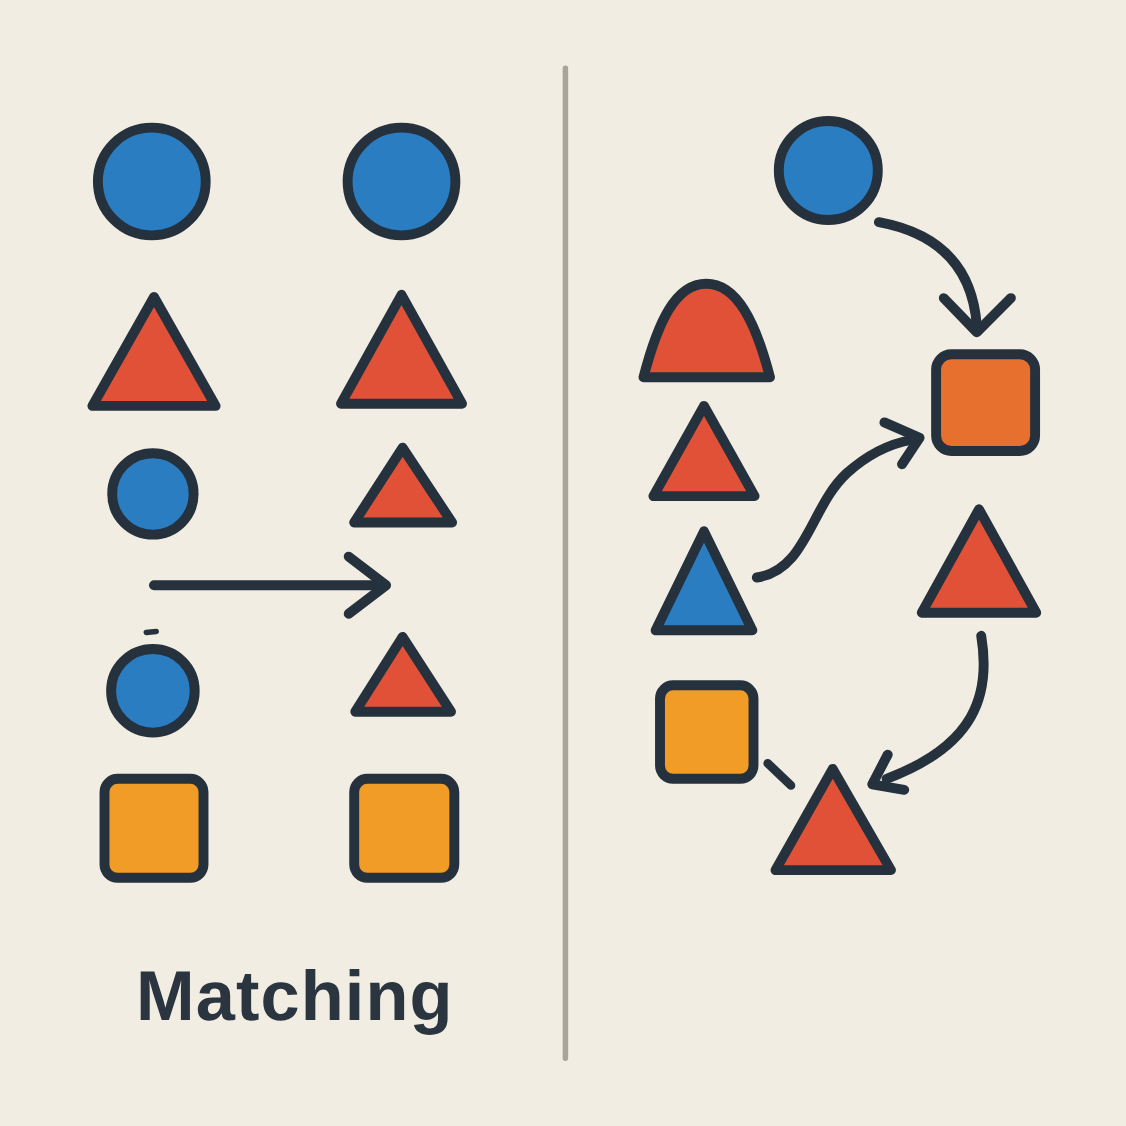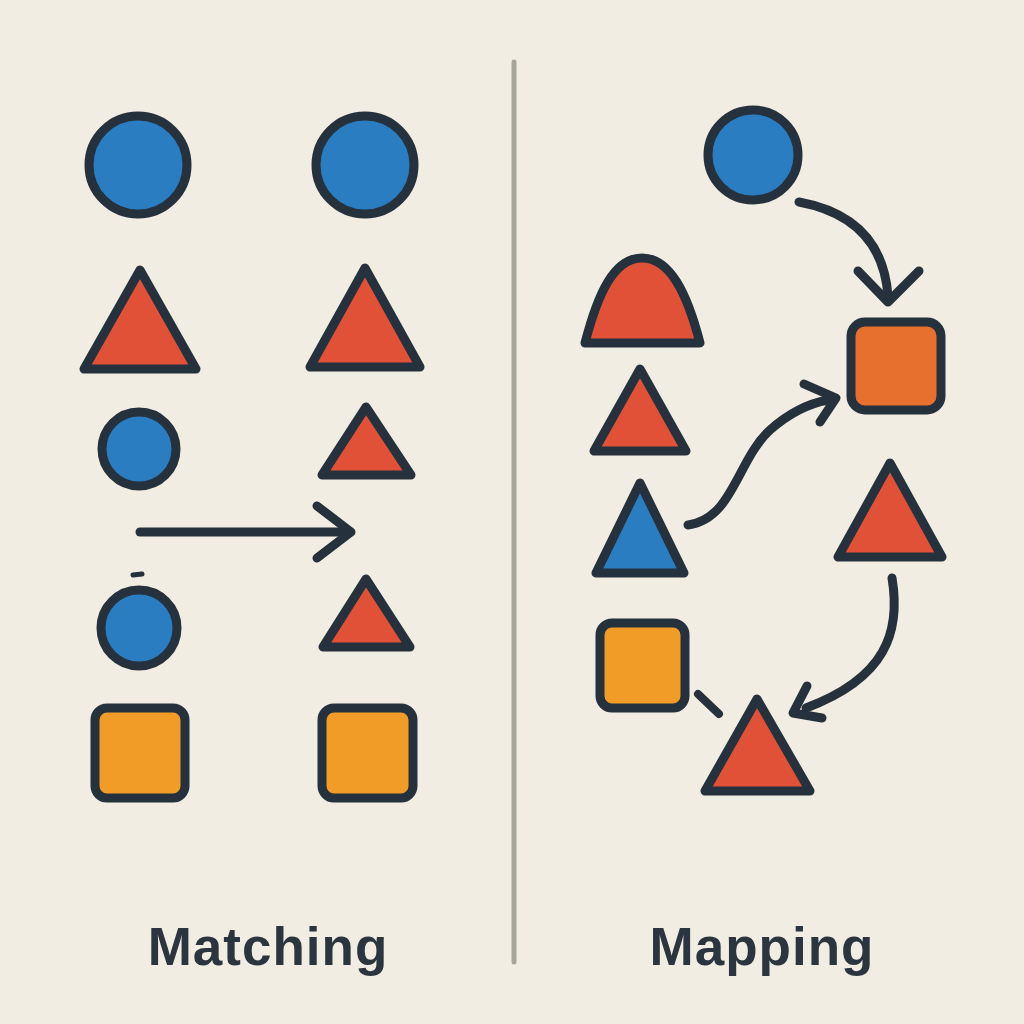--- a/index.html
+++ b/index.html
@@ -10,25 +10,24 @@
     overflow:hidden;
   }
   .canvas{position:relative;width:1024px;height:1024px;}
   svg{position:absolute;left:0;top:0;}
   .label{
     position:absolute;
     top:868px;
     width:512px;
     text-align:center;
     font-weight:bold;
-    font-size:53px;
+    font-size:64px;
     letter-spacing:1px;
     color:#2A353F;
     user-select:none;
-    margin-top:48px;
   }
   .label.left{left:12px;}
   .label.right{left:506px;}
 </style>
 </head>
 <body>
 
 <div class="canvas">
   <svg width="1024" height="1024" viewBox="0 0 1024 1024" xmlns="http://www.w3.org/2000/svg">
       <line x1="514" y1="62" x2="514" y2="962" stroke="#A5A59B" stroke-width="5" stroke-linecap="round"></line>
@@ -55,14 +54,13 @@
       <path d="M133,575 L142,574" fill="none" stroke="#25313C" stroke-width="5" stroke-linecap="round" stroke-linejoin="round"></path>
       <path d="M799,202 C853,212 884,242 888,296" fill="none" stroke="#25313C" stroke-width="9" stroke-linecap="round" stroke-linejoin="round"></path>
       <path d="M858,271 L888,302 L919,271" fill="none" stroke="#25313C" stroke-width="9" stroke-linecap="round" stroke-linejoin="round"></path>
       <path d="M688,525 C733,519 737,460 770,430 C788,414 806,404 828,400" fill="none" stroke="#25313C" stroke-width="9" stroke-linecap="round" stroke-linejoin="round"></path>
       <path d="M804,384 L836,398 L820,422" fill="none" stroke="#25313C" stroke-width="9" stroke-linecap="round" stroke-linejoin="round"></path>
       <path d="M892,578 C901,632 886,678 806,708" fill="none" stroke="#25313C" stroke-width="9" stroke-linecap="round" stroke-linejoin="round"></path>
       <path d="M807,686 L793,713 L822,718" fill="none" stroke="#25313C" stroke-width="9" stroke-linecap="round" stroke-linejoin="round"></path>
       <path d="M698,694 L719,714" fill="none" stroke="#25313C" stroke-width="8" stroke-linecap="round" stroke-linejoin="round"></path>
     </svg>
   <div class="label left">Matching</div>
-  <div class="label right">Mapping</div>
 </div>
 
 </body></html>

